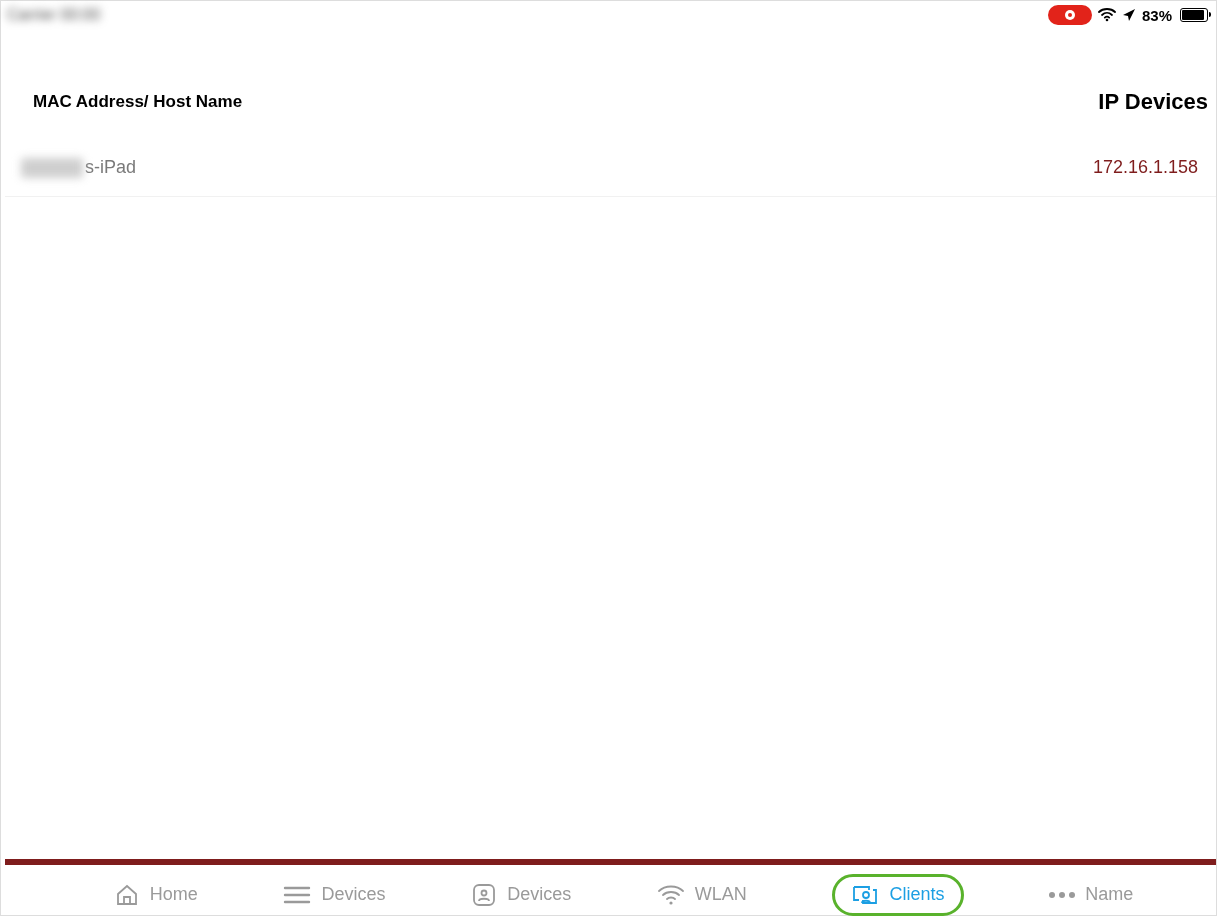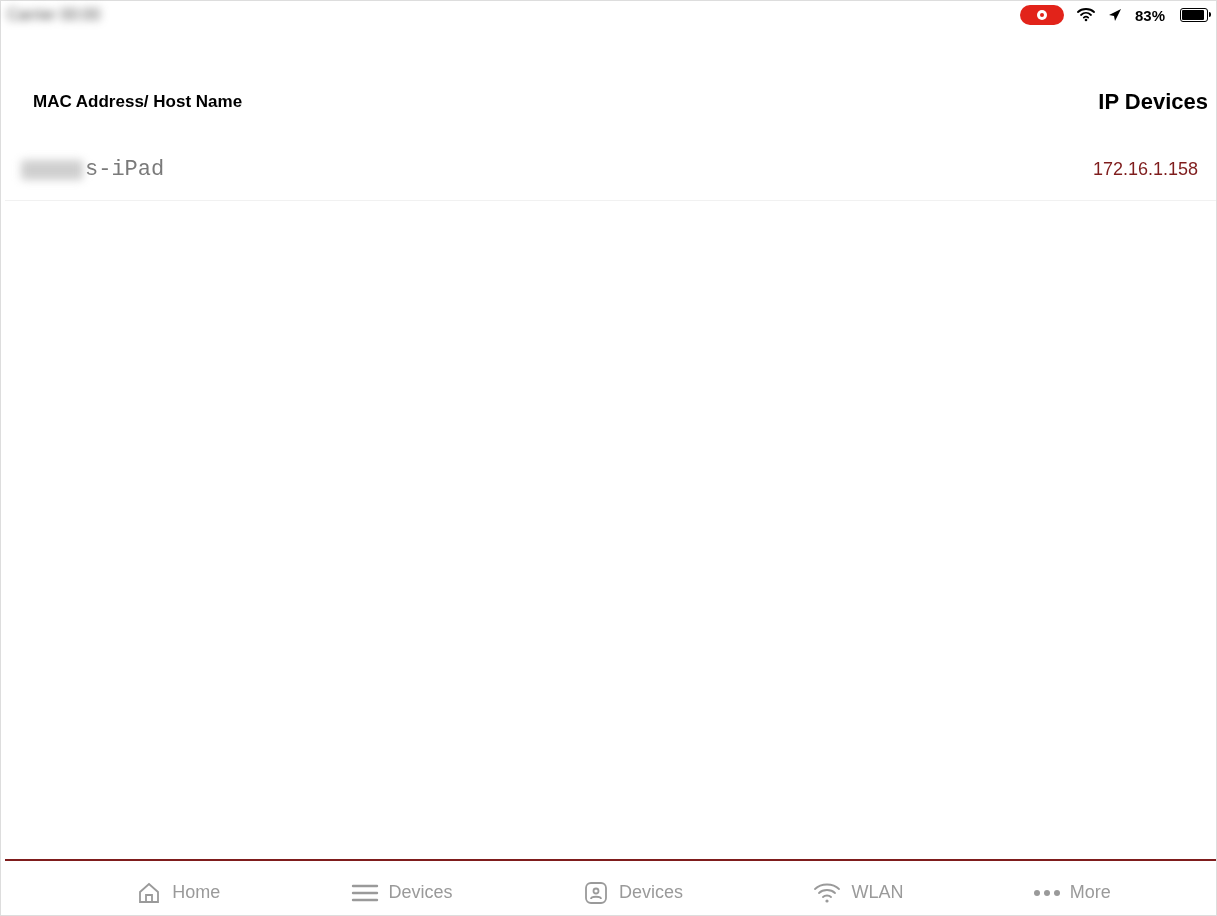--- a/index.html
+++ b/index.html
@@ -5,43 +5,43 @@
   * { box-sizing: border-box; margin: 0; padding: 0; }
   html, body { width: 1217px; height: 916px; font-family: -apple-system, "Helvetica Neue", Arial, sans-serif; background: #fff; overflow: hidden; }
   .frame { width: 100%; height: 100%; border: 1px solid #ddd; position: relative; display: flex; flex-direction: column; }
   
   .left-strip { position: absolute; left: 0; top: 0; bottom: 0; width: 4px; background: #fff; }
 
   
   .status-bar { height: 28px; display: flex; align-items: center; padding: 0 8px 0 6px; justify-content: space-between; }
   .status-left { display: flex; align-items: center; gap: 8px; }
   .blurred { filter: blur(4px); color: #4a4a4a; font-size: 16px; font-weight: 500; }
-  .status-right { display: flex; align-items: center; gap: 13px; font-size: 15px; font-weight: 600; color: #000; }
+  .status-right { display: flex; align-items: center; gap: 6px; font-size: 15px; font-weight: 600; color: #000; }
   .rec-pill { background: #e2231a; width: 44px; height: 20px; border-radius: 10px; display: flex; align-items: center; justify-content: center; }
   .rec-dot { width: 10px; height: 10px; border-radius: 50%; background: #fff; position: relative; }
   .rec-dot::after { content: ""; position: absolute; left: 3px; top: 3px; width: 4px; height: 4px; border-radius: 50%; background: #e2231a; }
   .wifi-mini svg { display: block; }
   .loc-mini svg { display: block; }
   .batt-wrap { display: flex; align-items: center; }
   .batt { width: 28px; height: 14px; border: 1.5px solid #000; border-radius: 3px; position: relative; margin-left: 2px; }
   .batt::after { content: ""; position: absolute; right: -4px; top: 3px; width: 2.5px; height: 5px; background: #000; border-radius: 0 2px 2px 0; }
   .batt-fill { position: absolute; left: 1px; top: 1px; bottom: 1px; background: #000; border-radius: 1px; width: 80%; }
 
   
   .content { flex: 1; overflow: auto; }
   .header-row { display: flex; justify-content: space-between; align-items: center; padding: 60px 8px 24px 32px; }
   .col-mac { font-size: 17px; font-weight: 700; color: #000; }
   .col-ip  { font-size: 22px; font-weight: 700; color: #000; }
   .row { display: flex; justify-content: space-between; align-items: center; padding: 18px 18px 18px 20px; border-bottom: 1px solid #f1f1f1; }
-  .row .host { font-size: 22px; color: #7a7a7a; display: flex; align-items: center; font-family: Liberation Mono, monospace; }
+  .row .host { font-size: 18px; color: #7a7a7a; display: flex; align-items: center; }
   .row .ip   { font-size: 18px; color: #7f1d1d; }
   .blur-chip { display: inline-block; width: 62px; height: 20px; filter: blur(4px); background: #cfcfcf; border-radius: 3px; margin-right: 2px; }
 
   
-  .tab-bar { height: 56px; border-top: 2px solid #7f1d1d; display: flex; align-items: center; justify-content: space-around; padding: 9px 40px 0 70px; }
+  .tab-bar { height: 56px; border-top: 6px solid #7f1d1d; display: flex; align-items: center; justify-content: space-around; padding: 9px 40px 0 70px; }
   .tab { display: flex; align-items: center; gap: 10px; color: #9a9a9a; font-size: 18px; cursor: pointer; }
   .tab svg { display: block; }
   .tab.active { color: #1c9fe3; }
   .tab.active svg { stroke: #1c9fe3; }
   .highlight-ring { border: 3px solid #59b22c; border-radius: 22px; padding: 6px 16px; display: flex; align-items: center; gap: 10px; }
   .dots { display: flex; gap: 4px; }
   .dots span { width: 6px; height: 6px; border-radius: 50%; background: #9a9a9a; display: inline-block; }
 </style>
 </head>
 <body>
@@ -133,23 +133,37 @@
         <svg width="28" height="24" viewBox="0 0 28 24" fill="none" stroke="#9a9a9a" stroke-width="1.8" stroke-linecap="round">
             <path d="M2 8 C8 2 20 2 26 8"></path>
             <path d="M6 12 C10 8 18 8 22 12"></path>
             <path d="M10 16 C12 14 16 14 18 16"></path>
             <circle cx="14" cy="20" r="1.6" fill="#9a9a9a" stroke="none"></circle>
           </svg>
       </span>
       <span>WLAN</span>
     </div>
 
+    <div class="highlight-ring">
+      <div class="tab active">
+        <span>
+          <svg width="28" height="24" viewBox="0 0 28 24" fill="none" stroke="#1c9fe3" stroke-width="1.8">
+              <path d="M3 4 H18 V7"></path>
+              <path d="M3 4 V17 H8"></path>
+              <path d="M22 7 H25 V20 H12 V17"></path>
+              <circle cx="15" cy="12" r="3"></circle>
+              <path d="M11 20 C11 17 19 17 19 20"></path>
+            </svg>
+        </span>
+        <span>Clients</span>
+      </div>
+    </div>
 
     <div class="tab">
       <span class="dots">
           <span></span>
           <span></span>
           <span></span>
         </span>
-      <span>More</span>
+      <span>Name</span>
     </div>
   </div>
 </div>
 
 </body></html>

